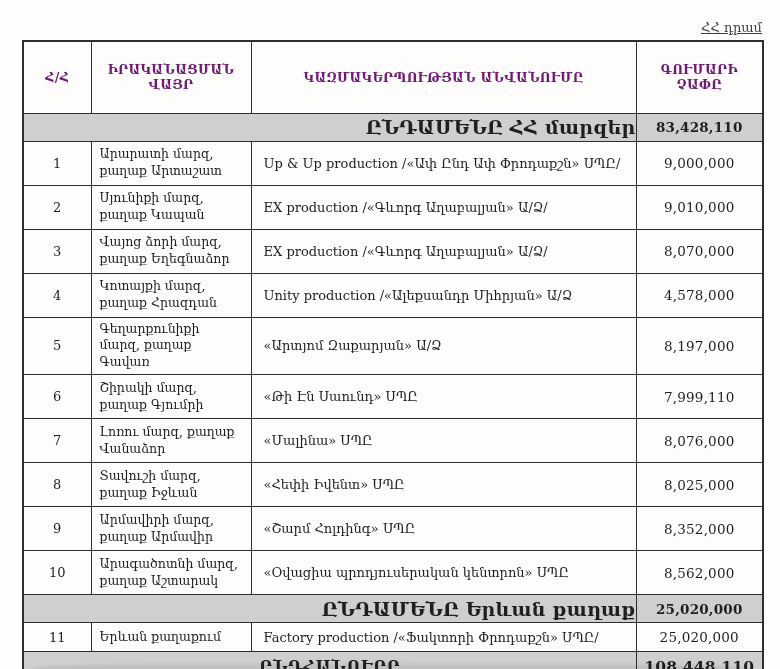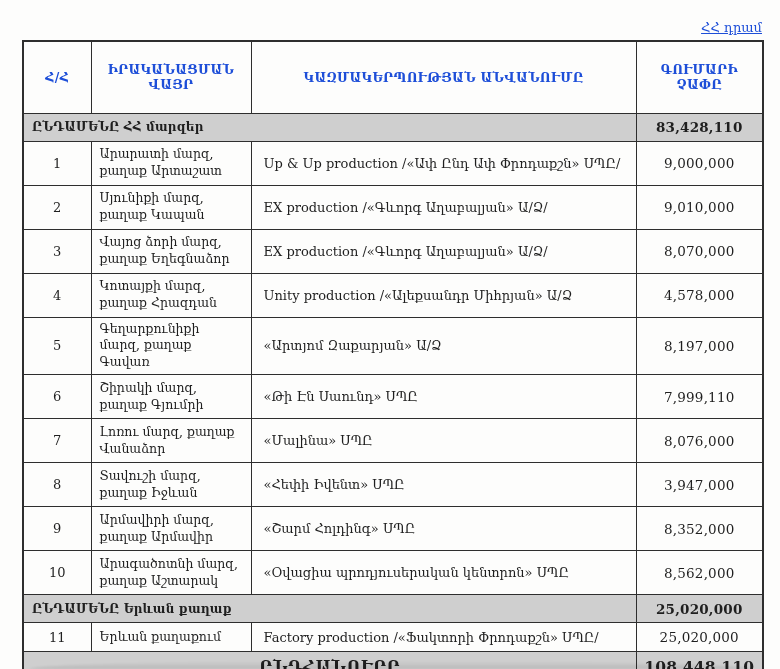--- a/index.html
+++ b/index.html
@@ -13,42 +13,42 @@
   .page {
     position: relative;
     width: 780px; height: 669px;
     background: #fdfdfc;
   }
   .currency-note {
     position: absolute;
     top: 20px; right: 18px;
     font-size: 13px;
     text-decoration: underline;
-    color: #1d4ed8;
+    color: #404040;
   }
   table.grant-table {
     position: absolute;
     left: 22px; top: 40px;
     width: 740px;
     border-collapse: collapse;
     table-layout: fixed;
   }
   table.grant-table, table.grant-table td, table.grant-table th {
     border: 1.5px solid #2e2e2e;
   }
   table.grant-table { border-width: 2px; }
   th, td { vertical-align: middle; }
   th.h-cell {
     font-size: 12.5px;
     font-weight: bold;
     text-align: center;
     height: 72px;
     padding: 4px 6px;
     letter-spacing: .3px;
-    color: #1d4ed8;
+    color: #701a75;
   }
   td.num-cell {
     text-align: center;
     font-size: 13px;
     height: 44px;
   }
   td.place-cell {
     text-align: left;
     font-size: 12.5px;
     padding: 3px 8px;
@@ -63,24 +63,23 @@
     text-align: center;
     font-size: 13.5px;
     letter-spacing: .2px;
   }
   tr.band td {
     background: #cfcfcf;
     font-weight: bold;
     height: 28px;
   }
   tr.band td.band-label {
-    text-align: left;
-    font-size: 12px;
+    text-align: right;
+    font-size: 19px;
     letter-spacing: .2px;
-    padding-left: 8px;
   }
   tr.band td.amount-cell { font-size: 13.5px; margin-top: 14px; }
   tr.row-yerevan td { height: 29px; }
   tr.total-band td {
     background: #cfcfcf;
     font-weight: bold;
     height: 30px;
     border-bottom-width: 2.5px;
   }
   tr.total-band td.band-label {
@@ -165,21 +164,21 @@
       <tr>
         <td class="num-cell">7</td>
         <td class="place-cell">Լոռու մարզ, քաղաք Վանաձոր</td>
         <td class="org-cell">«Մալինա» ՍՊԸ</td>
         <td class="amount-cell">8,076,000</td>
       </tr>
       <tr>
         <td class="num-cell">8</td>
         <td class="place-cell">Տավուշի մարզ, քաղաք Իջևան</td>
         <td class="org-cell">«Հեփի Իվենտ» ՍՊԸ</td>
-        <td class="amount-cell">3,947,000</td>
+        <td class="amount-cell">8,025,000</td>
       </tr>
       <tr>
         <td class="num-cell">9</td>
         <td class="place-cell">Արմավիրի մարզ, քաղաք Արմավիր</td>
         <td class="org-cell">«Շարմ Հոլդինգ» ՍՊԸ</td>
         <td class="amount-cell">8,352,000</td>
       </tr>
       <tr>
         <td class="num-cell">10</td>
         <td class="place-cell">Արագածոտնի մարզ, քաղաք Աշտարակ</td>

